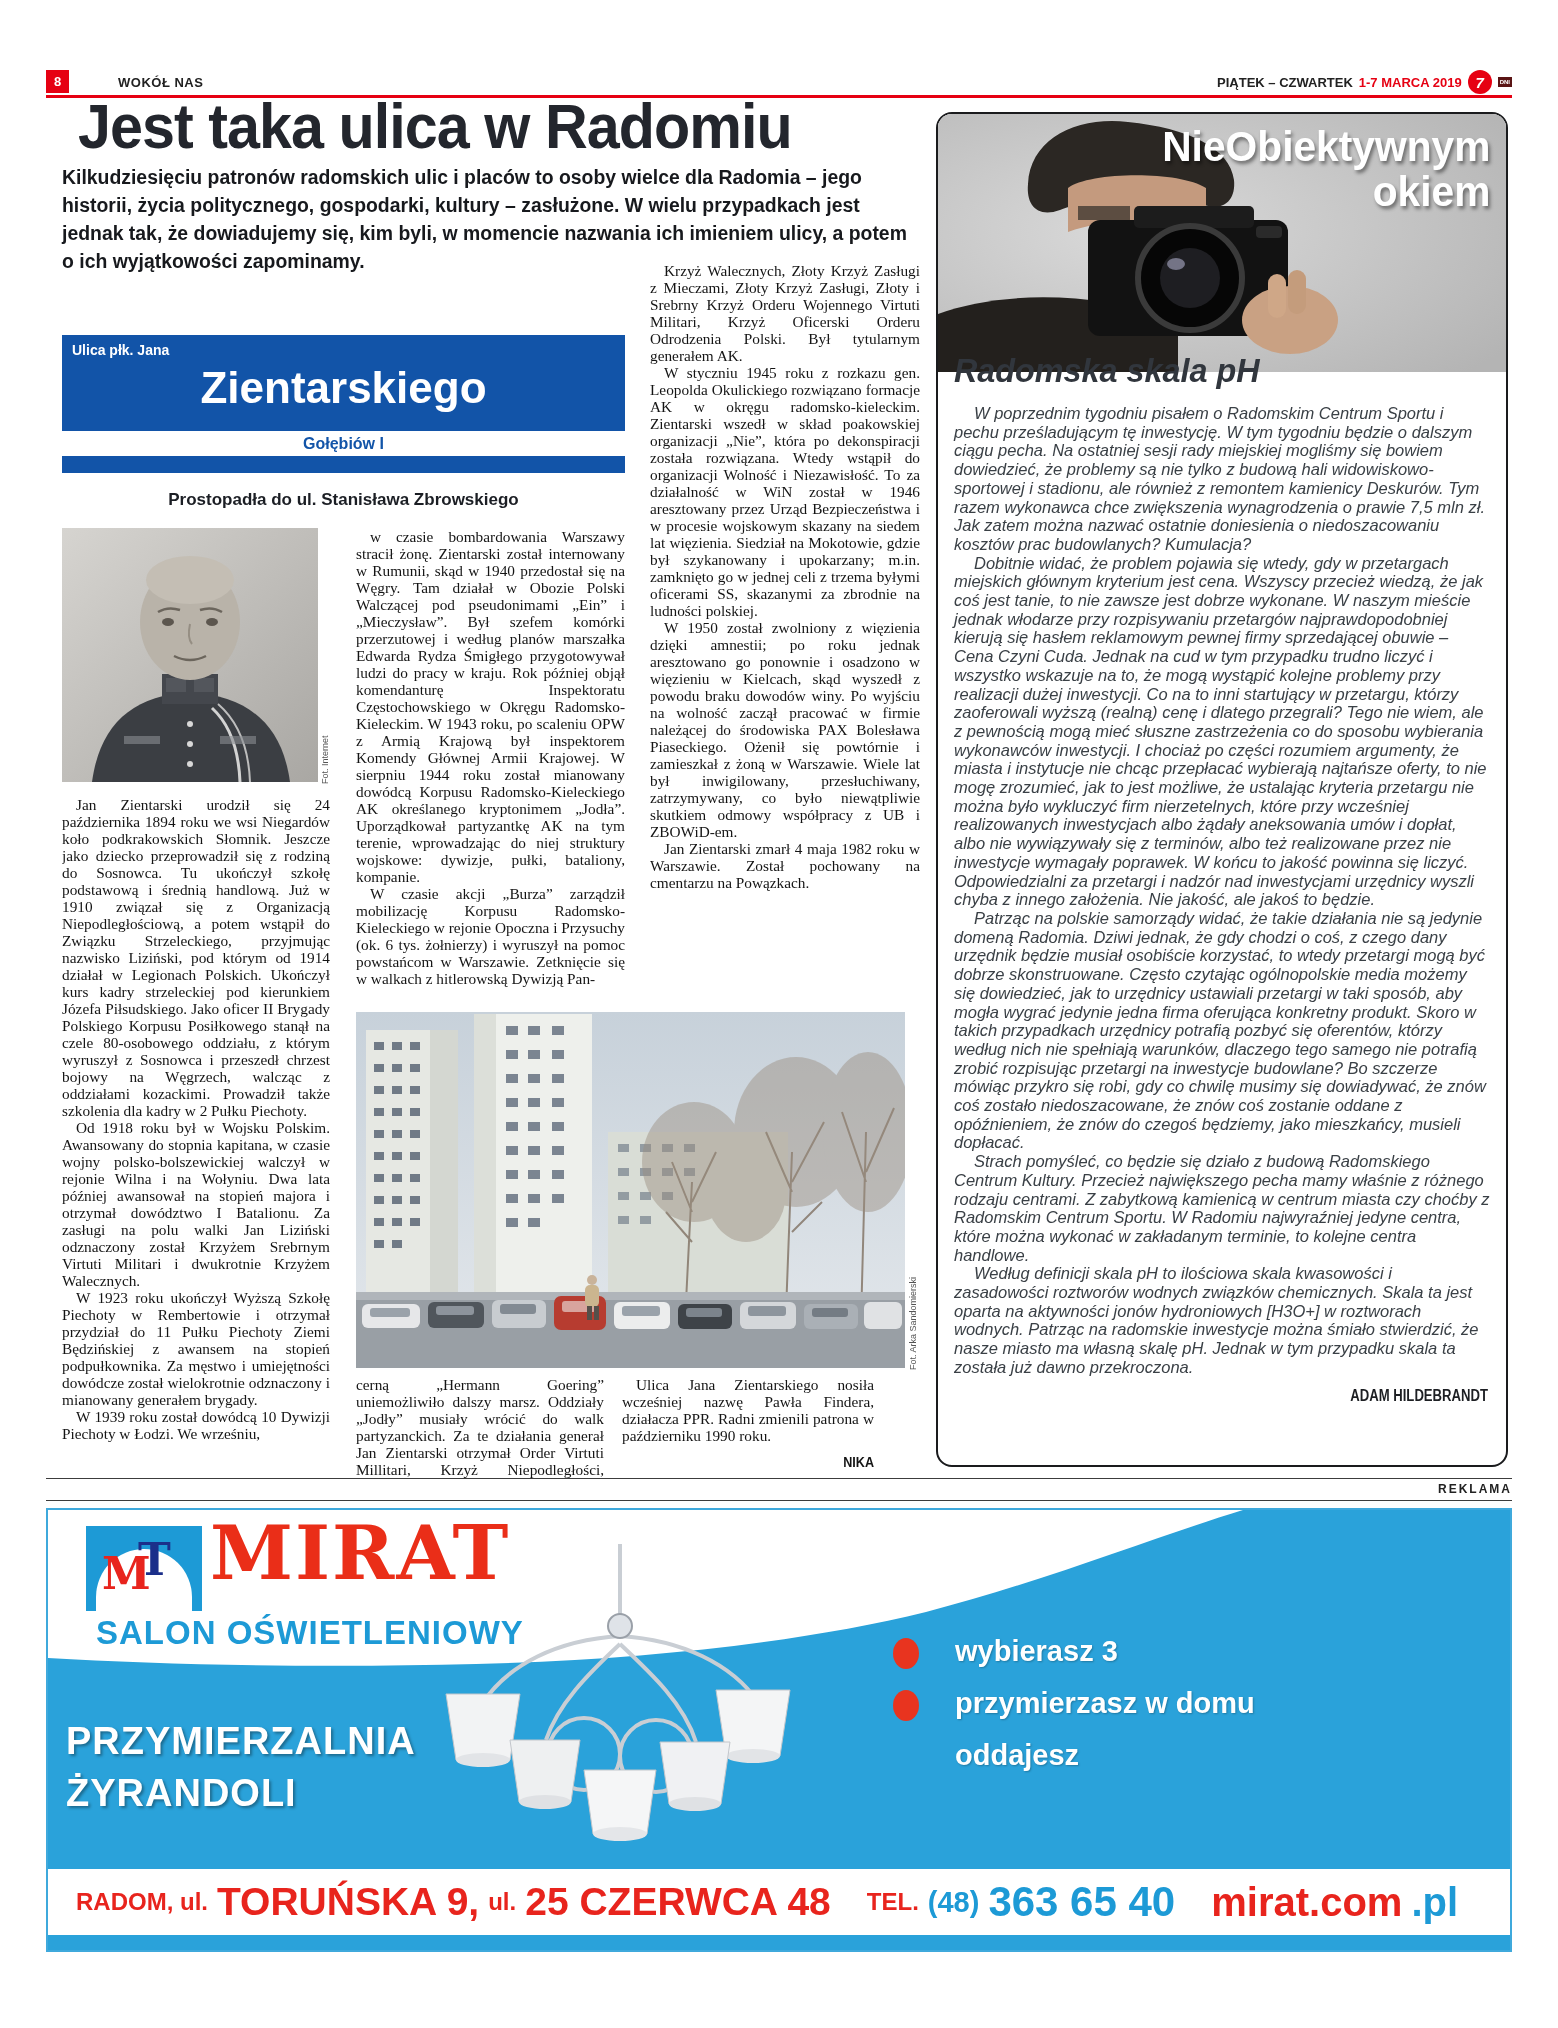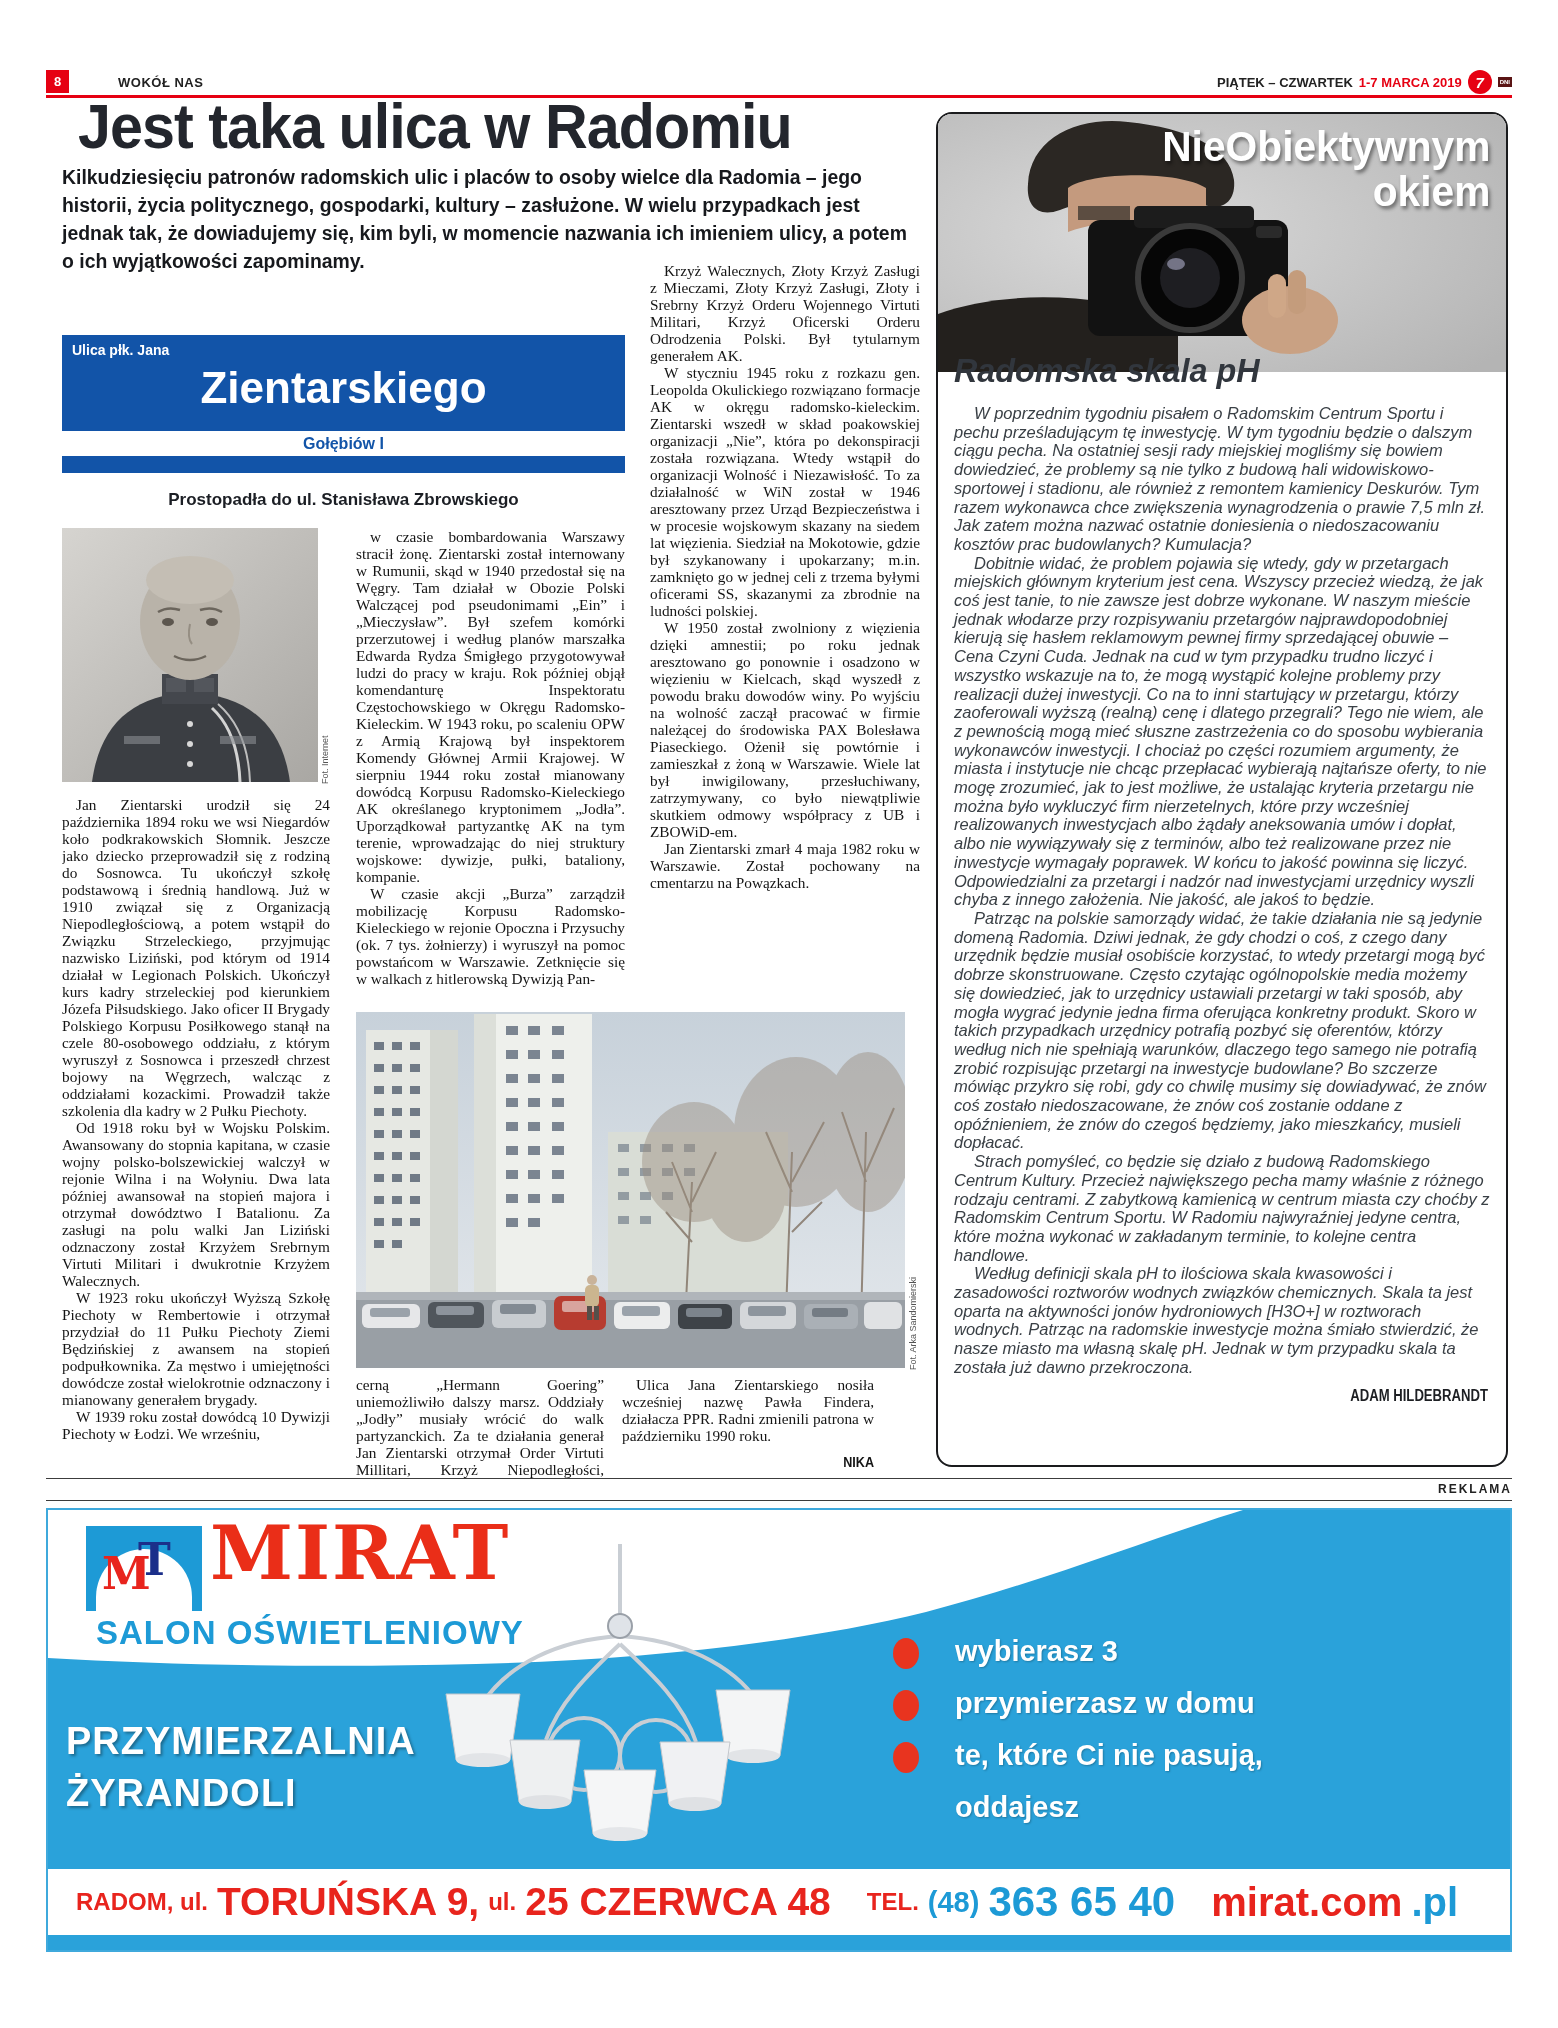--- a/index.html
+++ b/index.html
@@ -168,21 +168,21 @@
   <div class="vcap vcap1">Fot. Internet</div>
 
   <div class="serifcol c1">
     <p>Jan Zientarski urodził się 24 października 1894 roku we wsi Niegardów koło podkrakowskich Słomnik. Jeszcze jako dziecko przeprowadził się z rodziną do Sosnowca. Tu ukończył szkołę podstawową i średnią handlową. Już w 1910 związał się z Organizacją Niepodległościową, a potem wstąpił do Związku Strzeleckiego, przyjmując nazwisko Liziński, pod którym od 1914 działał w Legionach Polskich. Ukończył kurs kadry strzeleckiej pod kierunkiem Józefa Piłsudskiego. Jako oficer II Brygady Polskiego Korpusu Posiłkowego stanął na czele 80-osobowego oddziału, z którym wyruszył z Sosnowca i przeszedł chrzest bojowy na Węgrzech, walcząc z oddziałami kozackimi. Prowadził także szkolenia dla kadry w 2 Pułku Piechoty.</p>
     <p>Od 1918 roku był w Wojsku Polskim. Awansowany do stopnia kapitana, w czasie wojny polsko-bolszewickiej walczył w rejonie Wilna i na Wołyniu. Dwa lata później awansował na stopień majora i otrzymał dowództwo I Batalionu. Za zasługi na polu walki Jan Liziński odznaczony został Krzyżem Srebrnym Virtuti Militari i dwukrotnie Krzyżem Walecznych.</p>
     <p>W 1923 roku ukończył Wyższą Szkołę Piechoty w Rembertowie i otrzymał przydział do 11 Pułku Piechoty Ziemi Będzińskiej z awansem na stopień podpułkownika. Za męstwo i umiejętności dowódcze został wielokrotnie odznaczony i mianowany generałem brygady.</p>
     <p>W 1939 roku został dowódcą 10 Dywizji Piechoty w Łodzi. We wrześniu,</p>
   </div>
   <div class="serifcol c2">
     <p>w czasie bombardowania Warszawy stracił żonę. Zientarski został internowany w Rumunii, skąd w 1940 przedostał się na Węgry. Tam działał w Obozie Polski Walczącej pod pseudonimami „Ein” i „Mieczysław”. Był szefem komórki przerzutowej i według planów marszałka Edwarda Rydza Śmigłego przygotowywał ludzi do pracy w kraju. Rok później objął komendanturę Inspektoratu Częstochowskiego w Okręgu Radomsko-Kieleckim. W 1943 roku, po scaleniu OPW z Armią Krajową był inspektorem Komendy Głównej Armii Krajowej. W sierpniu 1944 roku został mianowany dowódcą Korpusu Radomsko-Kieleckiego AK określanego kryptonimem „Jodła”. Uporządkował partyzantkę AK na tym terenie, wprowadzając do niej struktury wojskowe: dywizje, pułki, bataliony, kompanie.</p>
-    <p>W czasie akcji „Burza” zarządził mobilizację Korpusu Radomsko-Kieleckiego w rejonie Opoczna i Przysuchy (ok. 7 tys. żołnierzy) i wyruszył na pomoc powstańcom w Warszawie. Zetknięcie się w walkach z hitlerowską Dywizją Pan-</p>
+    <p>W czasie akcji „Burza” zarządził mobilizację Korpusu Radomsko-Kieleckiego w rejonie Opoczna i Przysuchy (ok. 6 tys. żołnierzy) i wyruszył na pomoc powstańcom w Warszawie. Zetknięcie się w walkach z hitlerowską Dywizją Pan-</p>
   </div>
   <div class="serifcol c3">
     <p>Krzyż Walecznych, Złoty Krzyż Zasługi z Mieczami, Złoty Krzyż Zasługi, Złoty i Srebrny Krzyż Orderu Wojennego Virtuti Militari, Krzyż Oficerski Orderu Odrodzenia Polski. Był tytularnym generałem AK.</p>
     <p>W styczniu 1945 roku z rozkazu gen. Leopolda Okulickiego rozwiązano formacje AK w okręgu radomsko-kieleckim. Zientarski wszedł w skład poakowskiej organizacji „Nie”, która po dekonspiracji została rozwiązana. Wtedy wstąpił do organizacji Wolność i Niezawisłość. To za działalność w WiN został w 1946 aresztowany przez Urząd Bezpieczeństwa i w procesie wojskowym skazany na siedem lat więzienia. Siedział na Mokotowie, gdzie był szykanowany i upokarzany; m.in. zamknięto go w jednej celi z trzema byłymi oficerami SS, skazanymi za zbrodnie na ludności polskiej.</p>
     <p>W 1950 został zwolniony z więzienia dzięki amnestii; po roku jednak aresztowano go ponownie i osadzono w więzieniu w Kielcach, skąd wyszedł z powodu braku dowodów winy. Po wyjściu na wolność zaczął pracować w firmie należącej do środowiska PAX Bolesława Piaseckiego. Ożenił się powtórnie i zamieszkał z żoną w Warszawie. Wiele lat był inwigilowany, przesłuchiwany, zatrzymywany, co było niewątpliwie skutkiem odmowy współpracy z UB i ZBOWiD-em.</p>
     <p>Jan Zientarski zmarł 4 maja 1982 roku w Warszawie. Został pochowany na cmentarzu na Powązkach.</p>
   </div>
 
   <div class="photo p-street">
     <svg width="549" height="356" viewBox="0 0 549 356">
@@ -414,24 +414,20 @@
     <div class="ad-bullets">
       <div class="ab-row">
         <span class="ab-dot"></span>
         <span class="ab-txt">wybierasz 3</span>
       </div>
       <div class="ab-row">
         <span class="ab-dot"></span>
         <span class="ab-txt">przymierzasz w domu</span>
       </div>
       <div class="ab-row">
-        <span class="ab-dot"></span>
-        <span class="ab-txt">te, które Ci nie pasują,</span>
-      </div>
-      <div class="ab-row">
         <span class="ab-dot hidden"></span>
         <span class="ab-txt">oddajesz</span>
       </div>
     </div>
 
     <div class="ad-bar">
       <span class="r-s">RADOM, ul.</span>
       <span class="r-l">TORUŃSKA 9,</span>
       <span class="r-s">ul.</span>
       <span class="r-l">25 CZERWCA 48</span>

